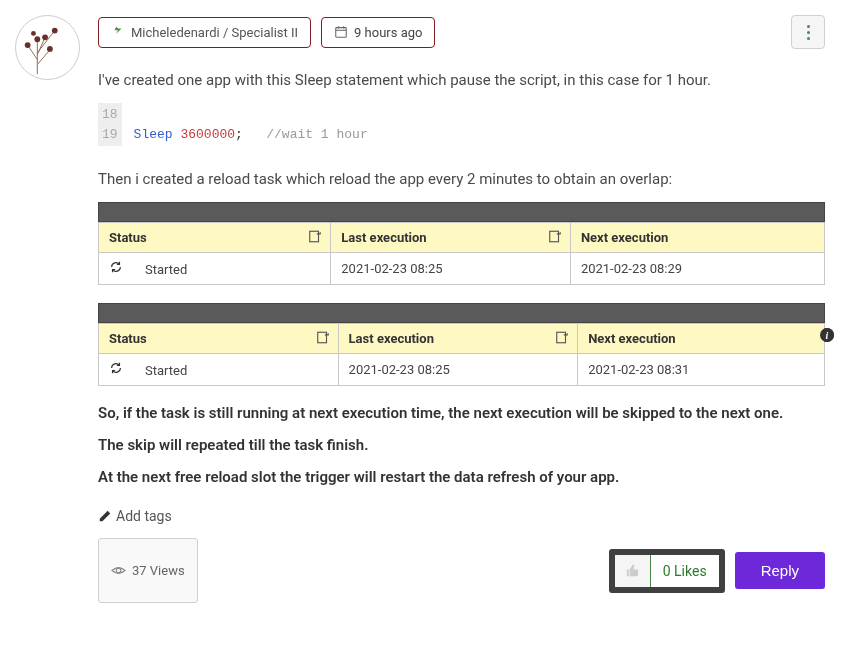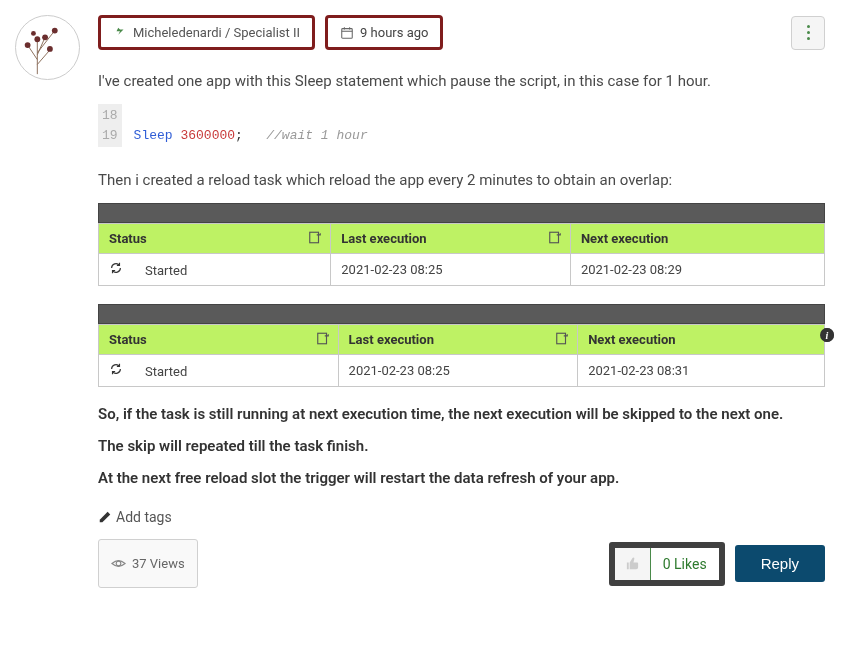--- a/index.html
+++ b/index.html
@@ -2,55 +2,55 @@
 <html><head>
 <meta charset="utf-8">
 <style>
 *{box-sizing:border-box;margin:0;padding:0}
 body{font-family:-apple-system,BlinkMacSystemFont,"Segoe UI",Roboto,sans-serif;font-size:14px;color:#333;background:#fff;padding:15px}
 .post{display:flex;gap:18px;max-width:810px}
 .avatar{width:65px;height:65px;border-radius:50%;border:1px solid #ccc;flex-shrink:0;background:#fff;position:relative;overflow:hidden}
 .avatar svg{width:100%;height:100%}
 .content{flex:1;min-width:0}
 .meta-row{display:flex;align-items:center;gap:10px;margin-bottom:22px}
-.meta-box{border:3px solid #7f1d1d;border-radius:4px;padding:7px 12px;display:inline-flex;align-items:center;gap:6px;font-size:13px;color:#444}
+.meta-box{border:1px solid #7f1d1d;border-radius:4px;padding:7px 12px;display:inline-flex;align-items:center;gap:6px;font-size:13px;color:#444}
 .meta-box .uname{color:#555}
 .meta-box svg{width:14px;height:14px}
 .author-icon{color:#4a8a4a}
 .menu-btn{margin-left:auto;width:34px;height:34px;border:1px solid #d0d0d0;border-radius:4px;background:#f5f5f5;display:flex;align-items:center;justify-content:center;cursor:pointer}
 .dots{display:flex;flex-direction:column;gap:3px}
 .dots span{width:3px;height:3px;border-radius:50%;background:#4a8a4a}
 .body-text{color:#4a4a4a;margin-bottom:14px;font-size:15px}
 .body-text.bold{font-weight:600;color:#333}
 .code-block{display:flex;margin-bottom:24px;margin-top:4px;font-family:"Courier New",monospace;font-size:13px}
 .code-gutter{background:#eee;color:#aaa;text-align:right;padding:2px 4px;line-height:1.5}
 .code-text{padding:2px 12px;line-height:1.5}
 .code-kw{color:#2f5dd6}
 .code-num{color:#c83a3a}
-.code-cm{color:#999;font-style:italic}
+.code-cm{color:#999;}
 .table-wrap{margin-bottom:18px}
 .table-bar{height:20px;background:#5a5a5a;border:1px solid #444}
 .data-table{width:100%;border-collapse:collapse;font-size:13px}
-.data-table th{background:#bef264;border:1px solid #c8c8c8;padding:7px 10px;text-align:left;font-weight:700;position:relative}
+.data-table th{background:#fef9c3;border:1px solid #c8c8c8;padding:7px 10px;text-align:left;font-weight:700;position:relative}
 .data-table td{border:1px solid #c8c8c8;padding:7px 10px;color:#444}
 .cell-icons{display:flex;align-items:flex-end;gap:22px}
 .th-icon{position:absolute;right:8px;top:50%;transform:translateY(-50%)}
 .th-icon svg{width:14px;height:14px;stroke:#555}
 .info-icon{position:absolute;right:10px;top:50%;transform:translateY(-50%);width:14px;height:14px;border-radius:50%;background:#333;color:#fff;font-size:10px;display:flex;align-items:center;justify-content:center;font-weight:700;font-family:Georgia,serif;font-style:italic}
 .refresh-icon svg{width:14px;height:14px;stroke:#333}
 .tags-row{display:flex;align-items:center;gap:4px;color:#555;margin:22px 0 14px;font-size:14px}
 .tags-row svg{width:14px;height:14px}
 .footer-row{display:flex;align-items:center;gap:10px}
-.views-box{border:1px solid #d0d0d0;background:#f9f9f9;border-radius:3px;padding:16px 12px;display:inline-flex;align-items:center;gap:6px;color:#666;font-size:13px}
+.views-box{border:1px solid #d0d0d0;background:#f9f9f9;border-radius:3px;padding:24px 12px;display:inline-flex;align-items:center;gap:6px;color:#666;font-size:13px}
 .views-box svg{width:15px;height:15px}
 .likes-box{margin-left:auto;display:flex;border:6px solid #404040;border-radius:3px;overflow:hidden}
 .likes-thumb{padding:8px 10px;border-right:1px solid #4a8a4a;background:#f5f5f5;display:flex;align-items:center}
 .likes-thumb svg{width:15px;height:15px;fill:#ccc}
 .likes-count{padding:8px 12px;color:#2d7a2d;font-size:14px}
-.reply-btn{background:#0c4a6e;color:#fff;border:none;border-radius:3px;padding:10px 26px;font-size:15px;cursor:pointer}
+.reply-btn{background:#6d28d9;color:#fff;border:none;border-radius:3px;padding:10px 26px;font-size:15px;cursor:pointer}
 </style>
 </head>
 <body>
 
 <div class="post">
   <div class="avatar">
     <svg viewBox="0 0 65 65">
       <line x1="22" y1="60" x2="22" y2="25" stroke="#8a6d5a" stroke-width="1"></line>
       <line x1="22" y1="45" x2="12" y2="30" stroke="#8a6d5a" stroke-width="1"></line>
       <line x1="22" y1="40" x2="30" y2="22" stroke="#8a6d5a" stroke-width="1"></line>

